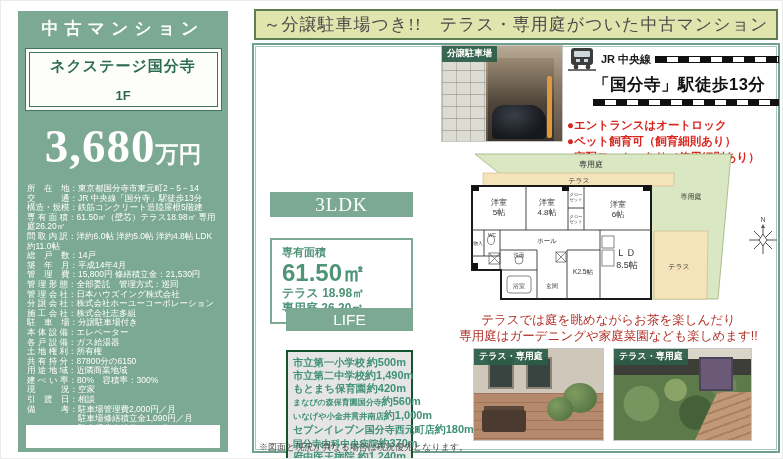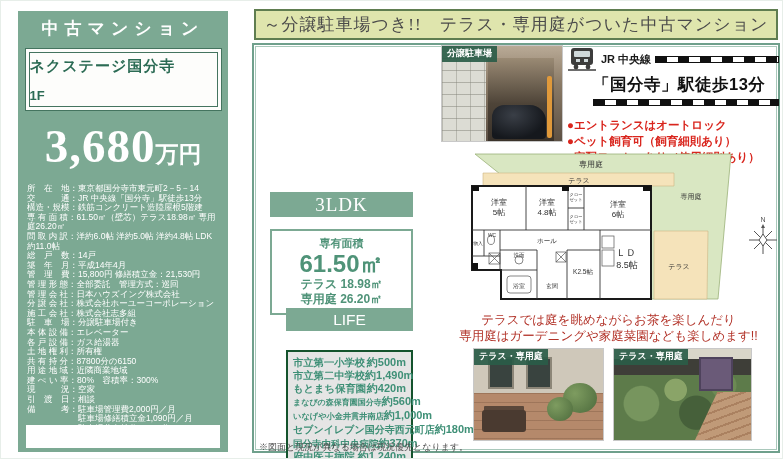--- a/index.html
+++ b/index.html
@@ -3,21 +3,21 @@
 <meta charset="utf-8">
 <style>
   * { box-sizing: border-box; margin: 0; padding: 0; }
   html,body { background:#fff; }
   body { font-family: "Liberation Sans", sans-serif; }
   #canvas { position: relative; width: 783px; height: 459px; background:#fff; overflow: hidden; border:1px solid #e7eee9; }
 
   
   .panel { position:absolute; left:17px; top:10px; width:210px; height:441px; background:#7ca993; padding-top:6px; }
   .cat-title { text-align:center; color:#fff; font-size:17px; font-weight:bold; letter-spacing:6px; }
-  .name-box { position:relative; width:197px; margin:8px auto 0; background:#fdfdfb; border:1px solid #44745f; padding:8px 4px 7px; text-align:left; }
+  .name-box { position:relative; width:197px; margin:8px auto 0; background:#fdfdfb; border:1px solid #44745f; padding:8px 4px 7px; text-align:center; }
   .name-box::before { content:""; position:absolute; inset:3px; border:1px solid #44745f; pointer-events:none; }
   .name-l1 { color:#2b6b54; font-size:15px; font-weight:bold; letter-spacing:1px; }
   .name-l2 { color:#2b6b54; font-size:13px; font-weight:bold; margin-top:12px; }
   .price { text-align:center; color:#fff; margin-top:12px; font-family:"Liberation Serif", serif; line-height:1; }
   .price .num { font-size:47px; font-weight:bold; letter-spacing:1px; }
   .price .unit { font-size:23px; font-weight:bold; }
   .details { position:absolute; left:9px; right:7px; top:173px; color:#fff; font-size:8.5px; line-height:9.6px; }
   .detail-line { white-space:pre-wrap; }
   .blank-box { position:absolute; left:8px; right:8px; top:414px; height:23px; background:#fff; }
 
@@ -60,21 +60,21 @@
   .jr-line { font-size:11px; font-weight:bold; color:#1a1a1a; white-space:nowrap; }
   .track { height:7px; border:1px solid #111; background:repeating-linear-gradient(90deg,#111 0 11px,#fff 11px 22px); flex:1; }
   .station { font-size:16.5px; font-weight:bold; color:#111; margin:3px 0 3px 26px; letter-spacing:0.5px; }
   .track2 { height:7px; border:1px solid #111; background:repeating-linear-gradient(90deg,#111 0 11px,#fff 11px 22px); margin-left:26px; }
   .features { position:absolute; left:566px; top:116px; width:212px; color:#d9251d; font-size:11.5px; font-weight:bold; line-height:16px; }
 
   
   .gband { background:#7ca993; color:#fff; text-align:center; }
   .unit-box { position:absolute; left:269px; top:191px; width:143px; }
   .unit-box .gband { height:25px; line-height:25px; font-family:"Liberation Serif", serif; font-size:19px; letter-spacing:1px; }
-  .area-box { margin-top:12px; border:2px solid #7ca993; background:#fff; text-align:center; color:#4f9378; padding:5px 2px 6px; }
+  .area-box { margin-top:21px; border:2px solid #7ca993; background:#fff; text-align:left; color:#4f9378; padding:5px 10px 6px; }
   .area-label { font-size:11px; font-weight:bold; }
   .area-main { font-size:24px; font-weight:bold; line-height:1.1; }
   .area-sub { font-size:12px; font-weight:bold; line-height:1.25; }
   .life-box { position:absolute; left:269px; top:307px; width:143px;padding-left:16px; }
   .life-box .gband { height:23px; line-height:23px; font-size:15.5px; letter-spacing:0; }
   .life-list { margin-top:19px; border:2px solid #14532d; background:#e5e5e5; padding:4px 5px; }
   .life-row { display:flex; justify-content:space-between; align-items:baseline; color:#3f9077; font-weight:bold; line-height:12.1px; }
   .life-row .ln { font-size:10.3px; white-space:nowrap; }
   .life-row .ld { font-size:11px; white-space:nowrap; }
   .life-row:nth-child(4) .ln { font-size:8px; }

